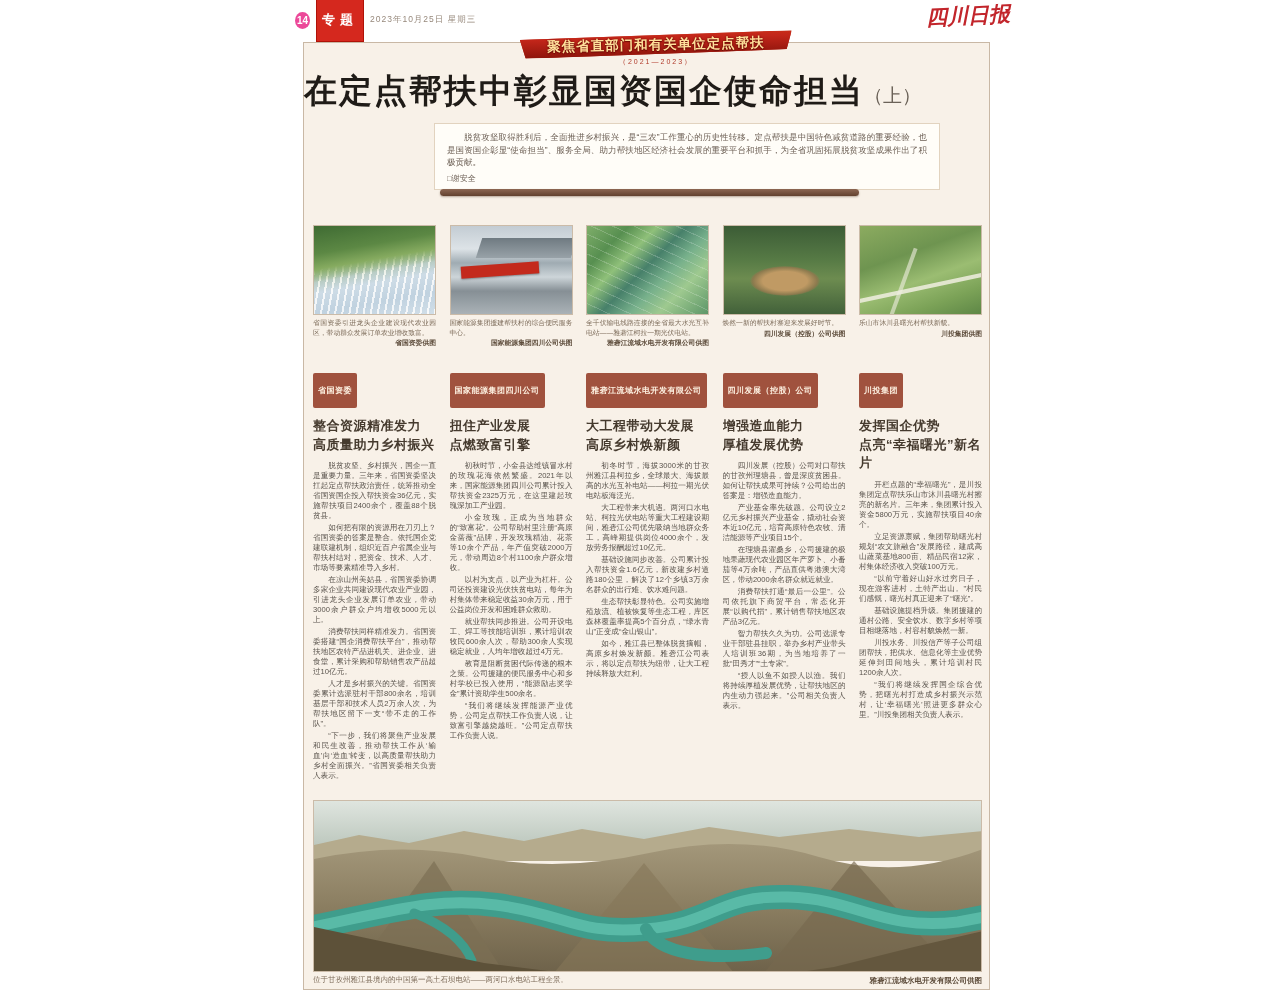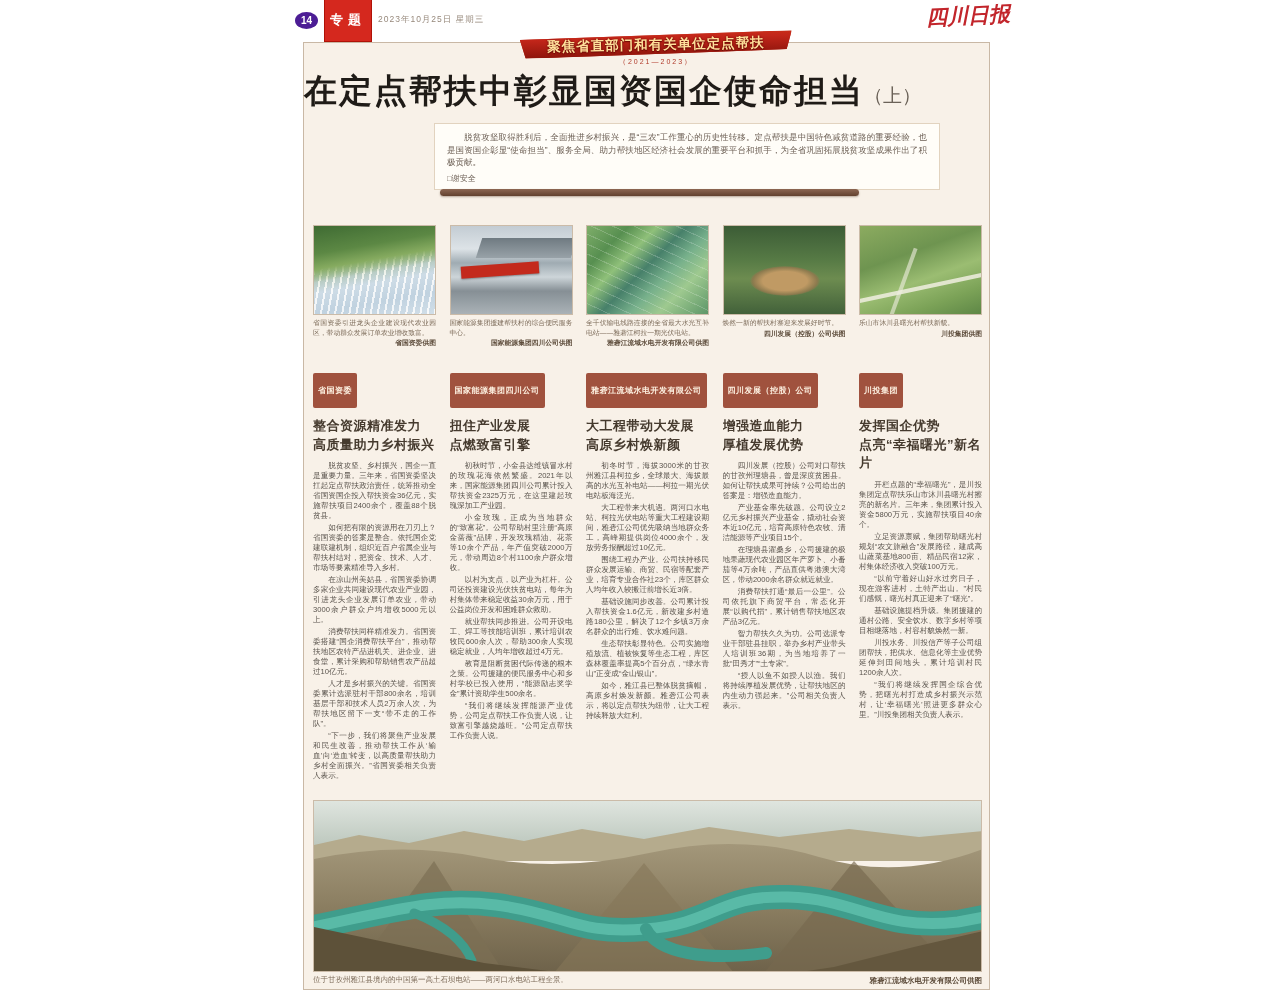--- a/index.html
+++ b/index.html
@@ -1,20 +1,20 @@
 <!DOCTYPE html>
 <html><head>
 <meta charset="utf-8">
 <style>
   html,body{margin:0;padding:0;background:#ffffff;font-family:"Liberation Sans",sans-serif;}
   .canvas{position:relative;width:1287px;height:1000px;background:#ffffff;overflow:hidden;}
 
   
   .page-header{position:absolute;left:295px;top:8px;height:24px;display:flex;align-items:center;gap:6px;}
-  .page-num{width:23px;height:17px;border-radius:50%;background:#4c1d95;color:#fff;font-size:10px;font-weight:bold;
+  .page-num{width:15px;height:17px;border-radius:50%;background:#ec4899;color:#fff;font-size:10px;font-weight:bold;
             display:flex;align-items:center;justify-content:center;}
   .section-label{background:#d5281e;color:#fff;font-weight:bold;font-size:13px;padding:12px 5px;letter-spacing:5px;
             border:1px solid #b01207;}
   .date-line{font-size:8.5px;color:#97897c;letter-spacing:1px;}
   .masthead{position:absolute;left:926px;top:2px;width:80px;color:#c2252b;font-size:21px;font-weight:bold;
             font-family:"DejaVu Serif",serif;font-style:italic;transform:rotate(-3deg);white-space:nowrap;}
 
   
   .sheet{position:absolute;left:303px;top:42px;width:687px;height:948px;background:#f8f1e8;
          border:1px solid #c9b8a5;box-sizing:border-box;}
@@ -189,21 +189,20 @@
       </article>
       <article>
         <span class="tag">雅砻江流域水电开发有限公司</span>
         <div class="col-head">
           <div>大工程带动大发展</div>
           <div>高原乡村焕新颜</div>
         </div>
         <div class="col-body">
             <p>初冬时节，海拔3000米的甘孜州雅江县柯拉乡，全球最大、海拔最高的水光互补电站——柯拉一期光伏电站板海泛光。</p>
             <p>大工程带来大机遇。两河口水电站、柯拉光伏电站等重大工程建设期间，雅砻江公司优先吸纳当地群众务工，高峰期提供岗位4000余个，发放劳务报酬超过10亿元。</p>
-            <p>围绕工程办产业。公司扶持移民群众发展运输、商贸、民宿等配套产业，培育专业合作社23个，库区群众人均年收入较搬迁前增长近3倍。</p>
             <p>基础设施同步改善。公司累计投入帮扶资金1.6亿元，新改建乡村道路180公里，解决了12个乡镇3万余名群众的出行难、饮水难问题。</p>
             <p>生态帮扶彰显特色。公司实施增殖放流、植被恢复等生态工程，库区森林覆盖率提高5个百分点，“绿水青山”正变成“金山银山”。</p>
             <p>如今，雅江县已整体脱贫摘帽，高原乡村焕发新颜。雅砻江公司表示，将以定点帮扶为纽带，让大工程持续释放大红利。</p>
           </div>
       </article>
       <article>
         <span class="tag">四川发展（控股）公司</span>
         <div class="col-head">
           <div>增强造血能力</div>
           <div>厚植发展优势</div>

